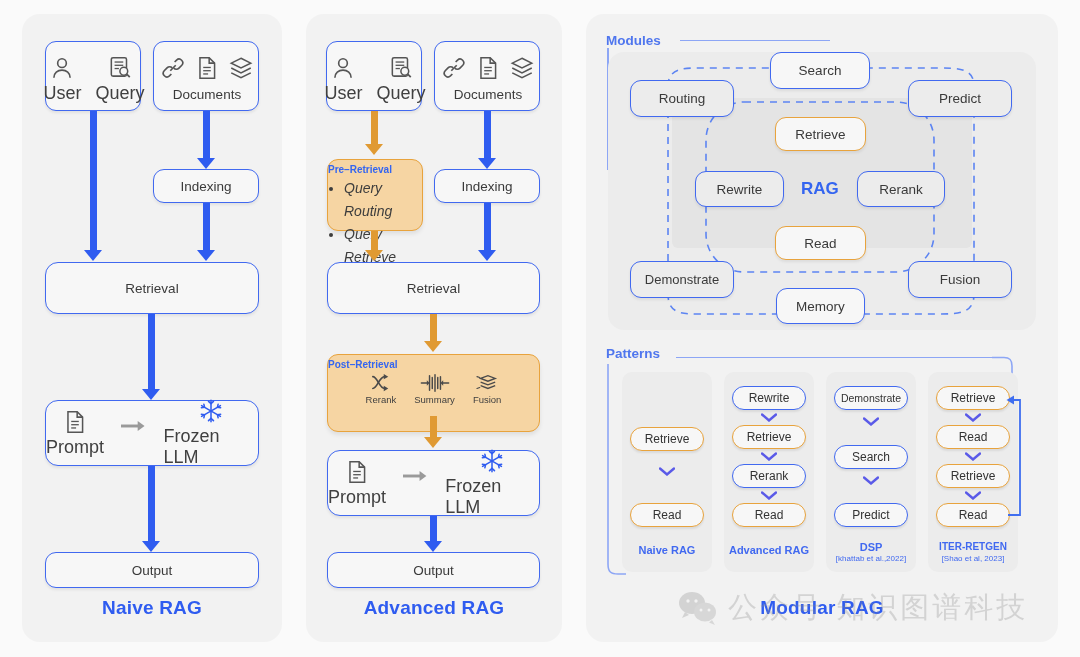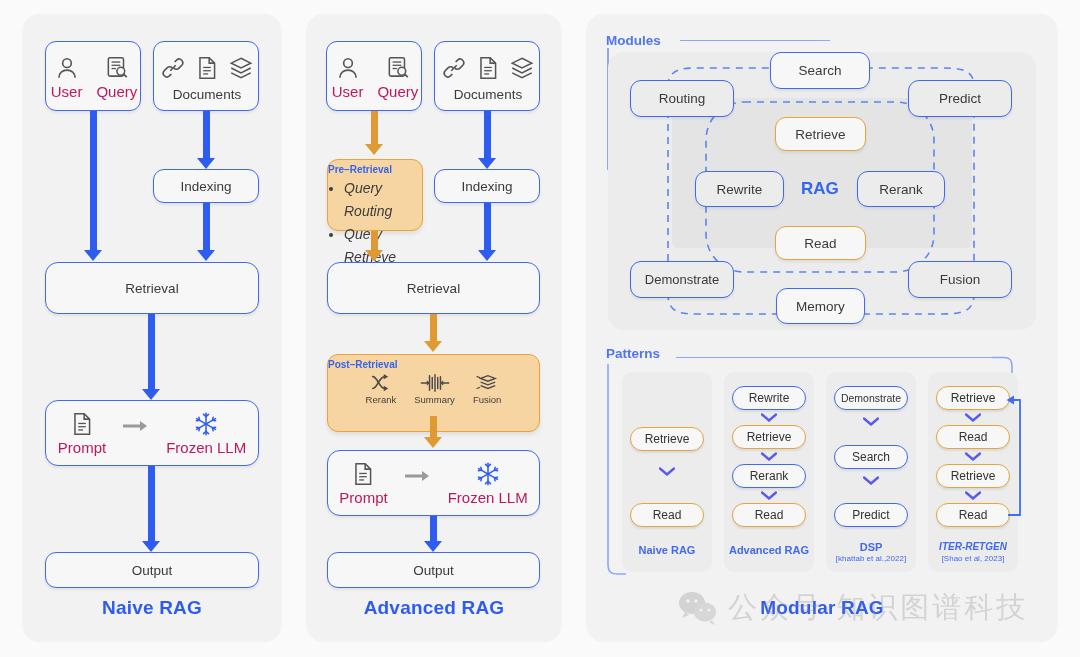--- a/index.html
+++ b/index.html
@@ -57,21 +57,21 @@
 
   
   .iconrow {
     position: absolute;
     display: flex;
     align-items: flex-end;
     justify-content: center;
     gap: 14px;
   }
   .iconcell { display: flex; flex-direction: column; align-items: center; gap: 2px; }
-  .iconcell .lbl { font-size: 15px; color: #be185d; }
+  .iconcell .lbl { font-size: 18px; color: #404040; }
   .glyph { width: 26px; height: 26px; display: block; }
 
   
   .arrow-v {
     position: absolute;
     width: 7px;
     background: #2f5cf0;
   }
   .arrow-v.o { background: #e09a33; }
   .arrow-head {
@@ -605,21 +605,21 @@
       </svg>
       <div class="pat-node orange" style="top:92px;">
         <span>Retrieve</span>
       </div>
       <svg class="chev" style="top:119px;" viewBox="0 0 16 9">
         <path d="M1 1.5L8 7.5L15 1.5" fill="none" stroke="#5a5ae8" stroke-width="2.4" stroke-linecap="round"></path>
       </svg>
       <div class="pat-node orange" style="top:131px;">
         <span>Read</span>
       </div>
-      <div class="pat-name" style="left:0; top:169px; font-size:10px;font-style:italic;">ITER-RETGEN</div>
+      <div class="pat-name" style="left:0; top:169px; font-size:10px;">ITER-RETGEN</div>
       <div class="pat-cite" style="left:-5px; top:182px;">[Shao et al, 2023]</div>
 
       <svg style="position:absolute; left:72px; top:14px; width:30px; height:132px; pointer-events:none;">
         <path d="M8 129 L20 129 L20 14 L12 14" fill="none" stroke="#3f6ef0" stroke-width="1.8"></path>
         <path d="M14 9.5 L6.5 14 L14 18.5 Z" fill="#3f6ef0"></path>
       </svg>
     </div>
   </div>
 
   <div class="panel-title" style="left:586px; top:597px; width:472px;">Modular RAG</div>

